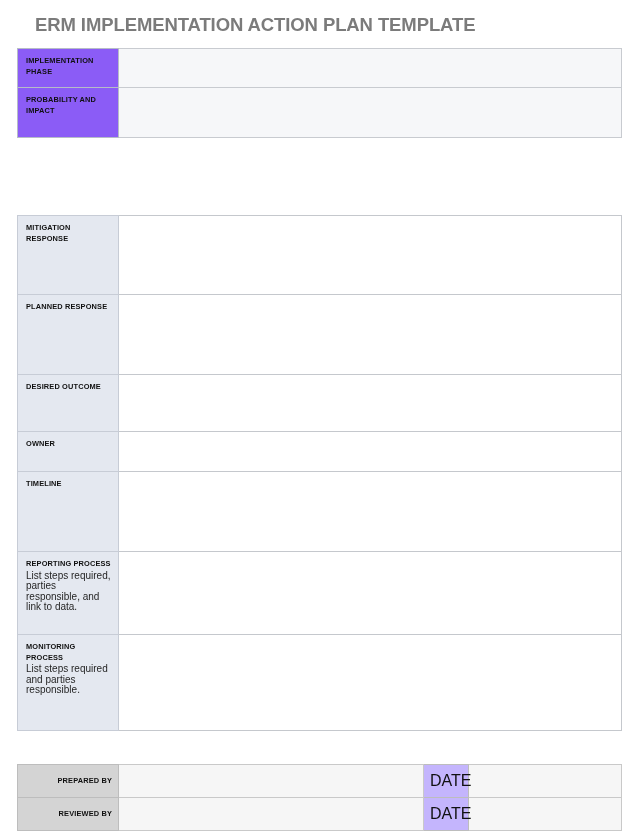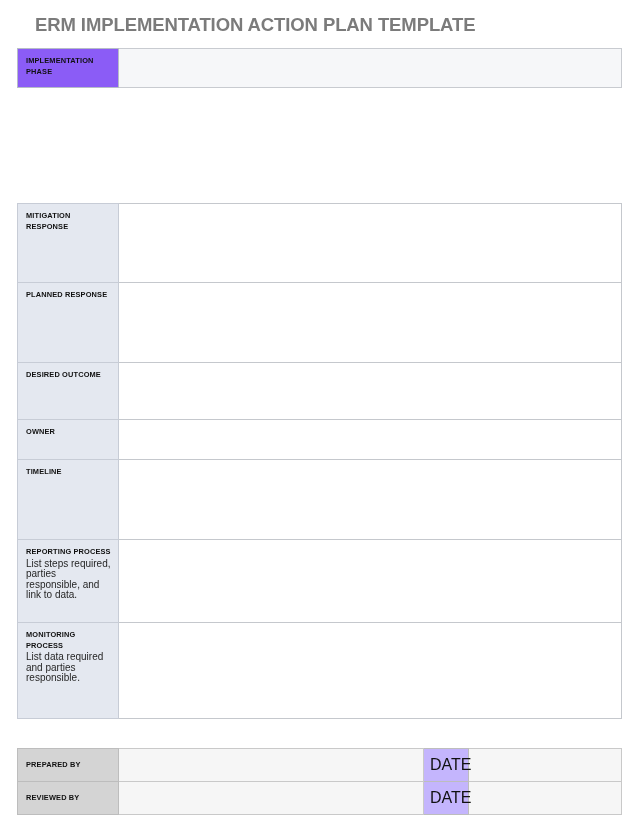--- a/index.html
+++ b/index.html
@@ -70,26 +70,26 @@
     color: #262626;
     margin-top: 1px;
   }
 
   
   #tbl-overview { top: 48px; }
   #tbl-overview .lbl { background: #8b5cf6; border-color: #b6bcc7; }
   #tbl-overview .val { background: #f6f7f9; border-color: #c8cbd0; }
 
   
-  #tbl-response { top: 203px; }
+  #tbl-response { top: 215px; }
   #tbl-response .lbl { background: #e4e8f0; border-color: #c7ccd6; }
   #tbl-response .val { background: #ffffff; border-color: #c5c8cd; }
 
   
-  #tbl-signoff { top: 748px; }
+  #tbl-signoff { top: 764px; text-align: right; }
   #tbl-signoff .lbl { background: #d4d4d4; border-color: #bdbdbd; }
   #tbl-signoff .val { background: #f6f6f6; border-color: #c9c9c9; }
   #tbl-signoff .datelbl {
     background: #c4b5fd;
     border-color: #bdbdbd;
     width: 45px;
     padding: 7px 4px 7px 6px !important;
     box-sizing: border-box;
   }
   #tbl-signoff .dateval { background: #f6f6f6; border-color: #c9c9c9; width: 152px; }
@@ -101,20 +101,26 @@
 
 <div class="page">
 
   <div class="page-title">ERM IMPLEMENTATION ACTION PLAN TEMPLATE</div>
 
   <table class="tbl" id="tbl-overview">
     <tbody>
       <tr style="height:39px">
         <td class="lbl">
           <div class="lbl-title">IMPLEMENTATION PHASE</div>
+        </td>
+        <td class="val"></td>
+      </tr>
+      <tr style="height:50px">
+        <td class="lbl">
+          <div class="lbl-title">PROBABILITY AND IMPACT</div>
         </td>
         <td class="val"></td>
       </tr>
     </tbody>
   </table>
 
   <table class="tbl" id="tbl-response">
     <tbody>
       <tr style="height:79px">
         <td class="lbl">
@@ -149,21 +155,21 @@
       <tr style="height:83px">
         <td class="lbl">
           <div class="lbl-title">REPORTING PROCESS</div>
           <div class="lbl-sub">List steps required, parties responsible, and link to data.</div>
         </td>
         <td class="val"></td>
       </tr>
       <tr style="height:96px">
         <td class="lbl">
           <div class="lbl-title">MONITORING PROCESS</div>
-          <div class="lbl-sub">List data required and parties responsible.</div>
+          <div class="lbl-sub">List steps required and parties responsible.</div>
         </td>
         <td class="val"></td>
       </tr>
     </tbody>
   </table>
 
   <table class="tbl" id="tbl-signoff">
     <tbody>
       <tr style="height:27px">
         <td class="lbl">

